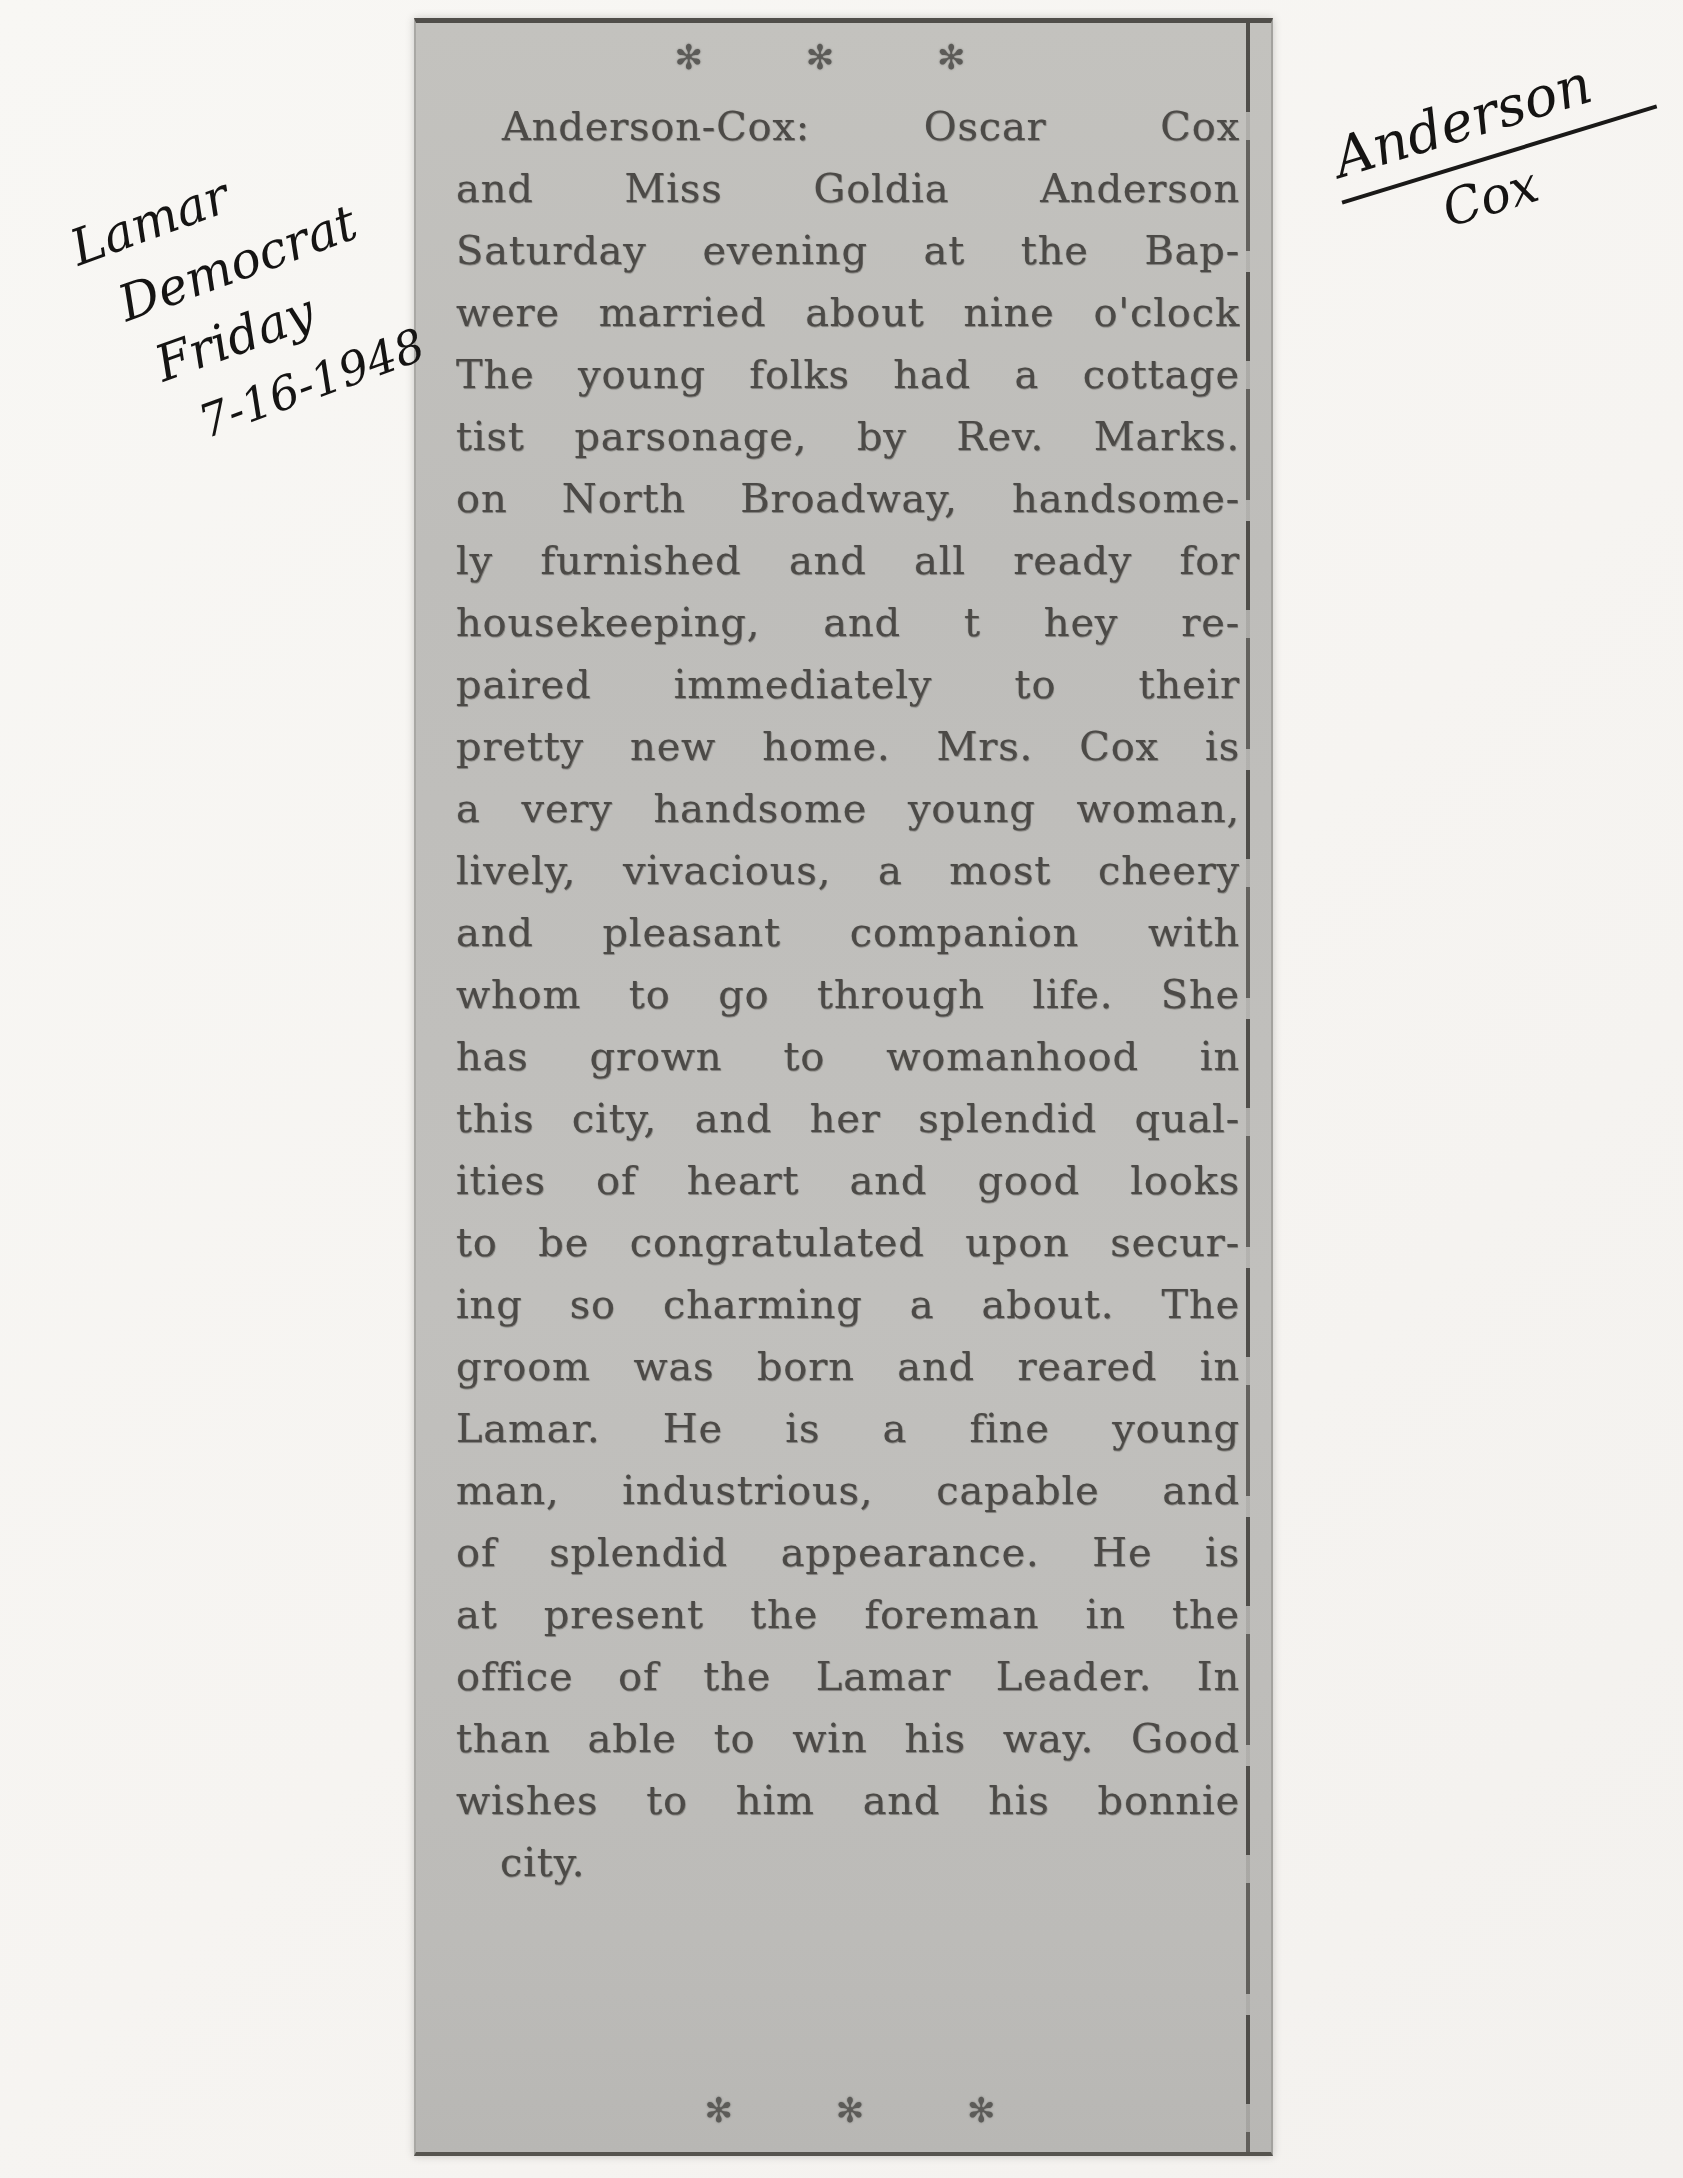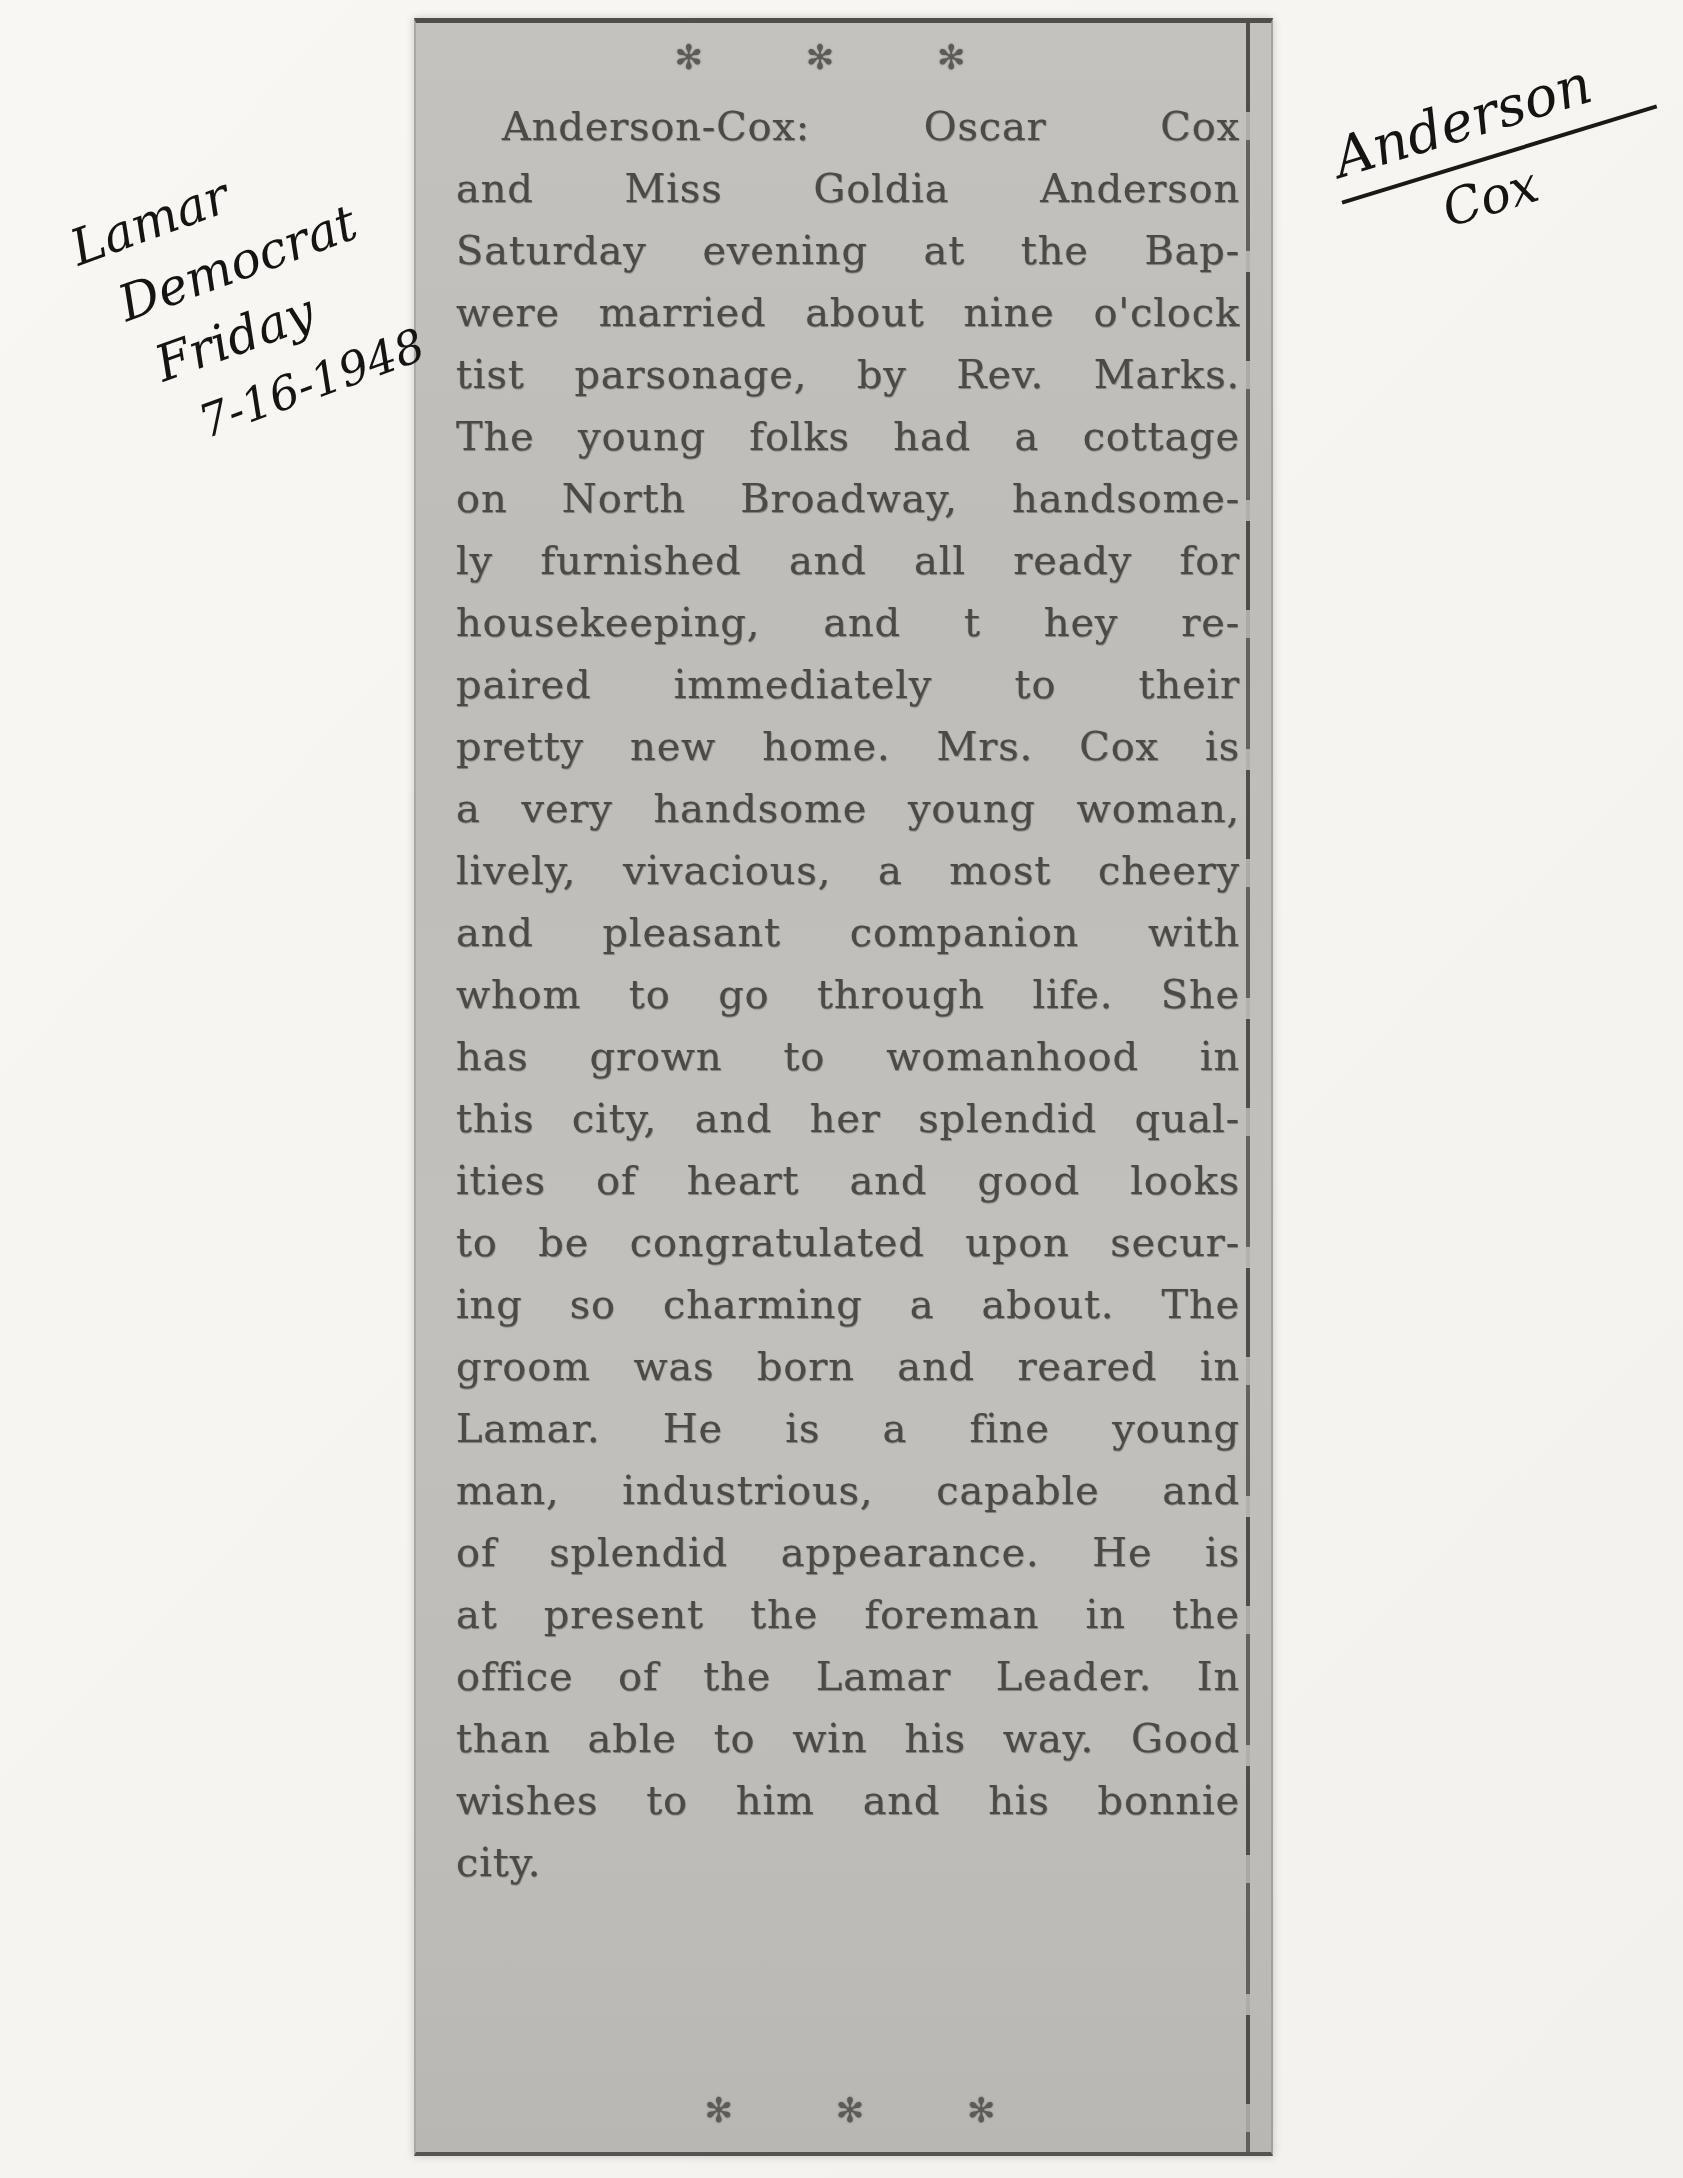--- a/index.html
+++ b/index.html
@@ -71,21 +71,21 @@
     line-height: 61px;
     overflow: hidden;
     font-size: 40px;
     color: #4c4a47;
     letter-spacing: 0.8px;
     text-align: justify;
     text-align-last: justify;
     text-shadow: 0.6px 0.6px 0.8px rgba(80,78,74,0.55), -0.4px 0 0.8px rgba(110,108,104,0.35);
   }
   .line.first { text-indent: 46px; }
-  .line.last { text-align-last: left; }
+  .line.last { text-align-last: left; margin-left: 44px; }
 
   
   .hand {
     position: absolute;
     font-family: "DejaVu Serif", serif;
     font-style: italic;
     color: #151413;
     white-space: nowrap;
   }
   .note-left {
@@ -126,22 +126,22 @@
   <div class="clipping">
     <div class="column-rule"></div>
 
     <div class="ornament ornament-top">✻ ✻ ✻</div>
 
     <div class="article-text">
         <div class="line first">Anderson-Cox:  Oscar  Cox</div>
         <div class="line">and Miss Goldia Anderson</div>
         <div class="line">Saturday evening at the Bap-</div>
         <div class="line">were married about nine o'clock</div>
+        <div class="line">The young folks had a cottage</div>
         <div class="line">tist parsonage, by Rev. Marks.</div>
-        <div class="line">The young folks had a cottage</div>
         <div class="line">on North Broadway, handsome-</div>
         <div class="line">ly furnished and all ready for</div>
         <div class="line">housekeeping, and t hey re-</div>
         <div class="line">paired immediately to their</div>
         <div class="line">pretty new home. Mrs. Cox is</div>
         <div class="line">a very handsome young woman,</div>
         <div class="line">lively, vivacious, a most cheery</div>
         <div class="line">and pleasant companion with</div>
         <div class="line">whom to go through life. She</div>
         <div class="line">has grown to womanhood in</div>

